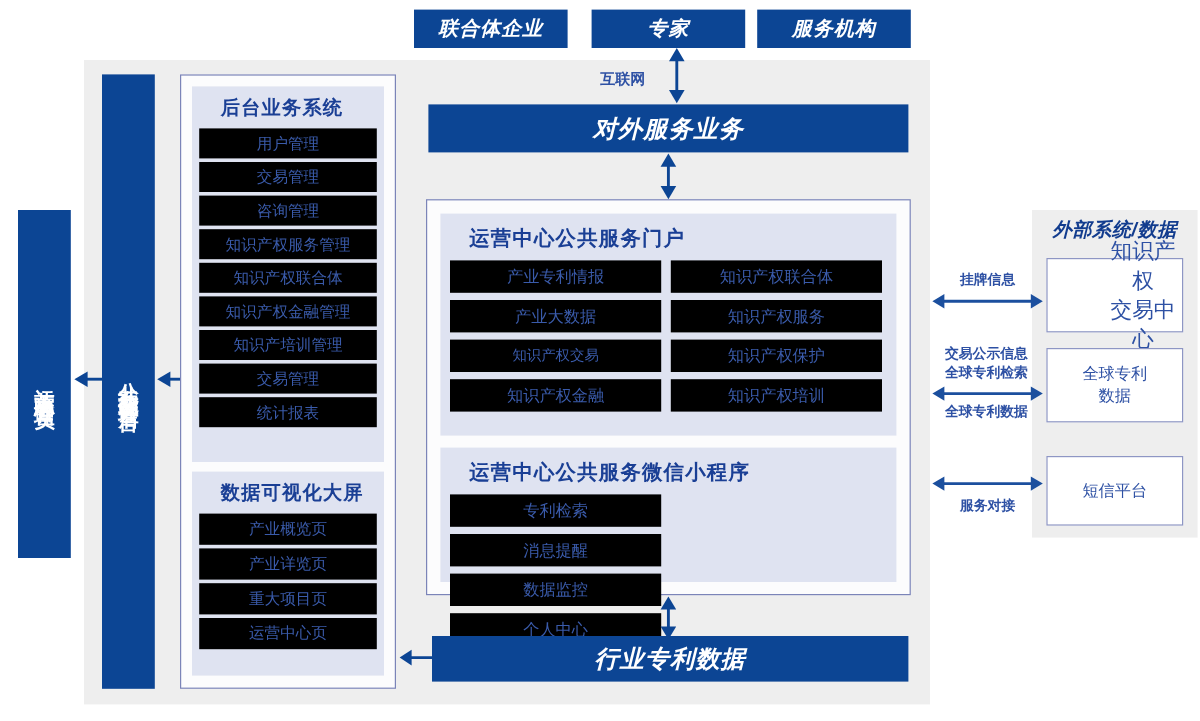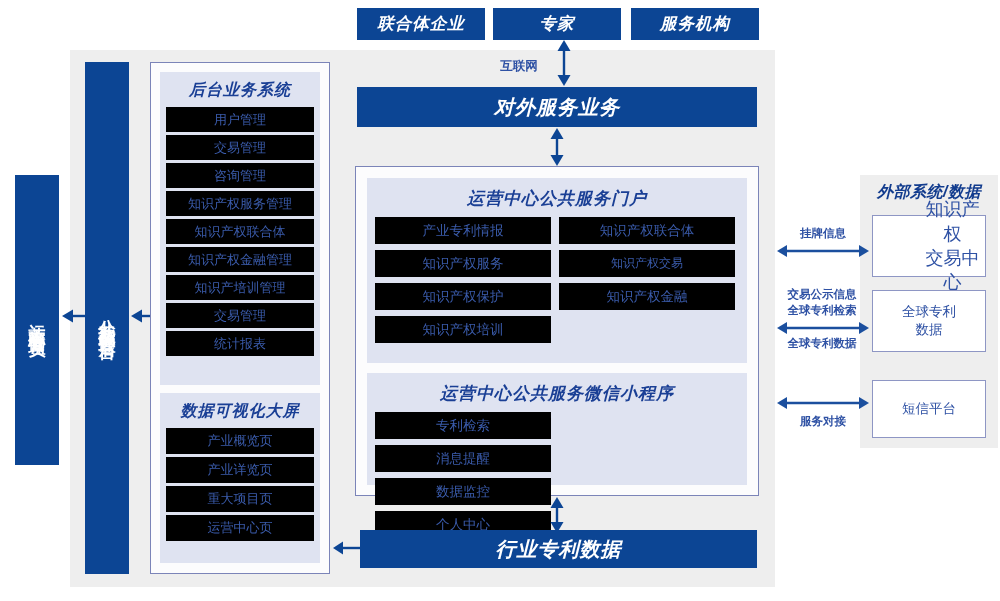--- a/index.html
+++ b/index.html
@@ -21,22 +21,23 @@
     font-style:normal;
   }
 
   
   .gray-panel{background:#eeeeee;}
   .outline-box{background:#fcfcfd;border:1.5px solid #7b84b8;}
   .lav-panel{background:#dfe3f1;}
   .gray-col{background:#eeeeee;}
 
   .panel-title{
-    text-align:center;font-weight:bold;font-style:italic;color:#1a3f95;
+    font-weight:bold;color:#1a3f95;
     letter-spacing:1px;
+    padding-left:24px;
   }
 
   .item{
     background:#000000;display:flex;align-items:center;justify-content:center;
     text-align:center;color:#3a5bab;
   }
   .wbox{
     background:#ffffff;border:1.2px solid #8e96c4;display:flex;align-items:center;
     justify-content:center;text-align:center;color:#2e51a4;line-height:1.35;
   }
@@ -47,21 +48,21 @@
   }
   .ext-title{
     color:#123c8e;font-weight:bold;font-style:italic;font-size:16px;
     text-align:center;letter-spacing:.5px;
   }
   svg{display:block;overflow:visible;}
 </style>
 </head>
 <body>
 
-<div class="abs blue" style="left:357px;top:8px;width:128px;height:32px;font-size:16.5px;">
+<div class="abs blue" style="left:345px;top:8px;width:128px;height:32px;font-size:16.5px;">
   <span>联合体企业</span>
 </div>
 <div class="abs blue" style="left:493px;top:8px;width:128px;height:32px;font-size:16.5px;">
   <span>专家</span>
 </div>
 <div class="abs blue" style="left:631px;top:8px;width:128px;height:32px;font-size:16.5px;">
   <span>服务机构</span>
 </div>
 
 <div class="abs gray-panel" style="left:70px;top:50px;width:705px;height:537px;"></div>
@@ -183,20 +184,23 @@
     <span>运营中心公共服务门户</span>
   </div>
   <div style="padding:0 8px;display:flex;flex-wrap:wrap;gap:6px 8px;">
     <div class="item" style="width:176px;height:27px;font-size:13.5px;">
         <span>产业专利情报</span>
       </div>
     <div class="item" style="width:176px;height:27px;font-size:13.5px;">
         <span>知识产权联合体</span>
       </div>
     <div class="item" style="width:176px;height:27px;font-size:13.5px;">
+        <span>产业大数据</span>
+      </div>
+    <div class="item" style="width:176px;height:27px;font-size:13.5px;">
         <span>知识产权服务</span>
       </div>
     <div class="item" style="width:176px;height:27px;font-size:12px;">
         <span>知识产权交易</span>
       </div>
     <div class="item" style="width:176px;height:27px;font-size:13.5px;">
         <span>知识产权保护</span>
       </div>
     <div class="item" style="width:176px;height:27px;font-size:13.5px;">
         <span>知识产权金融</span>

